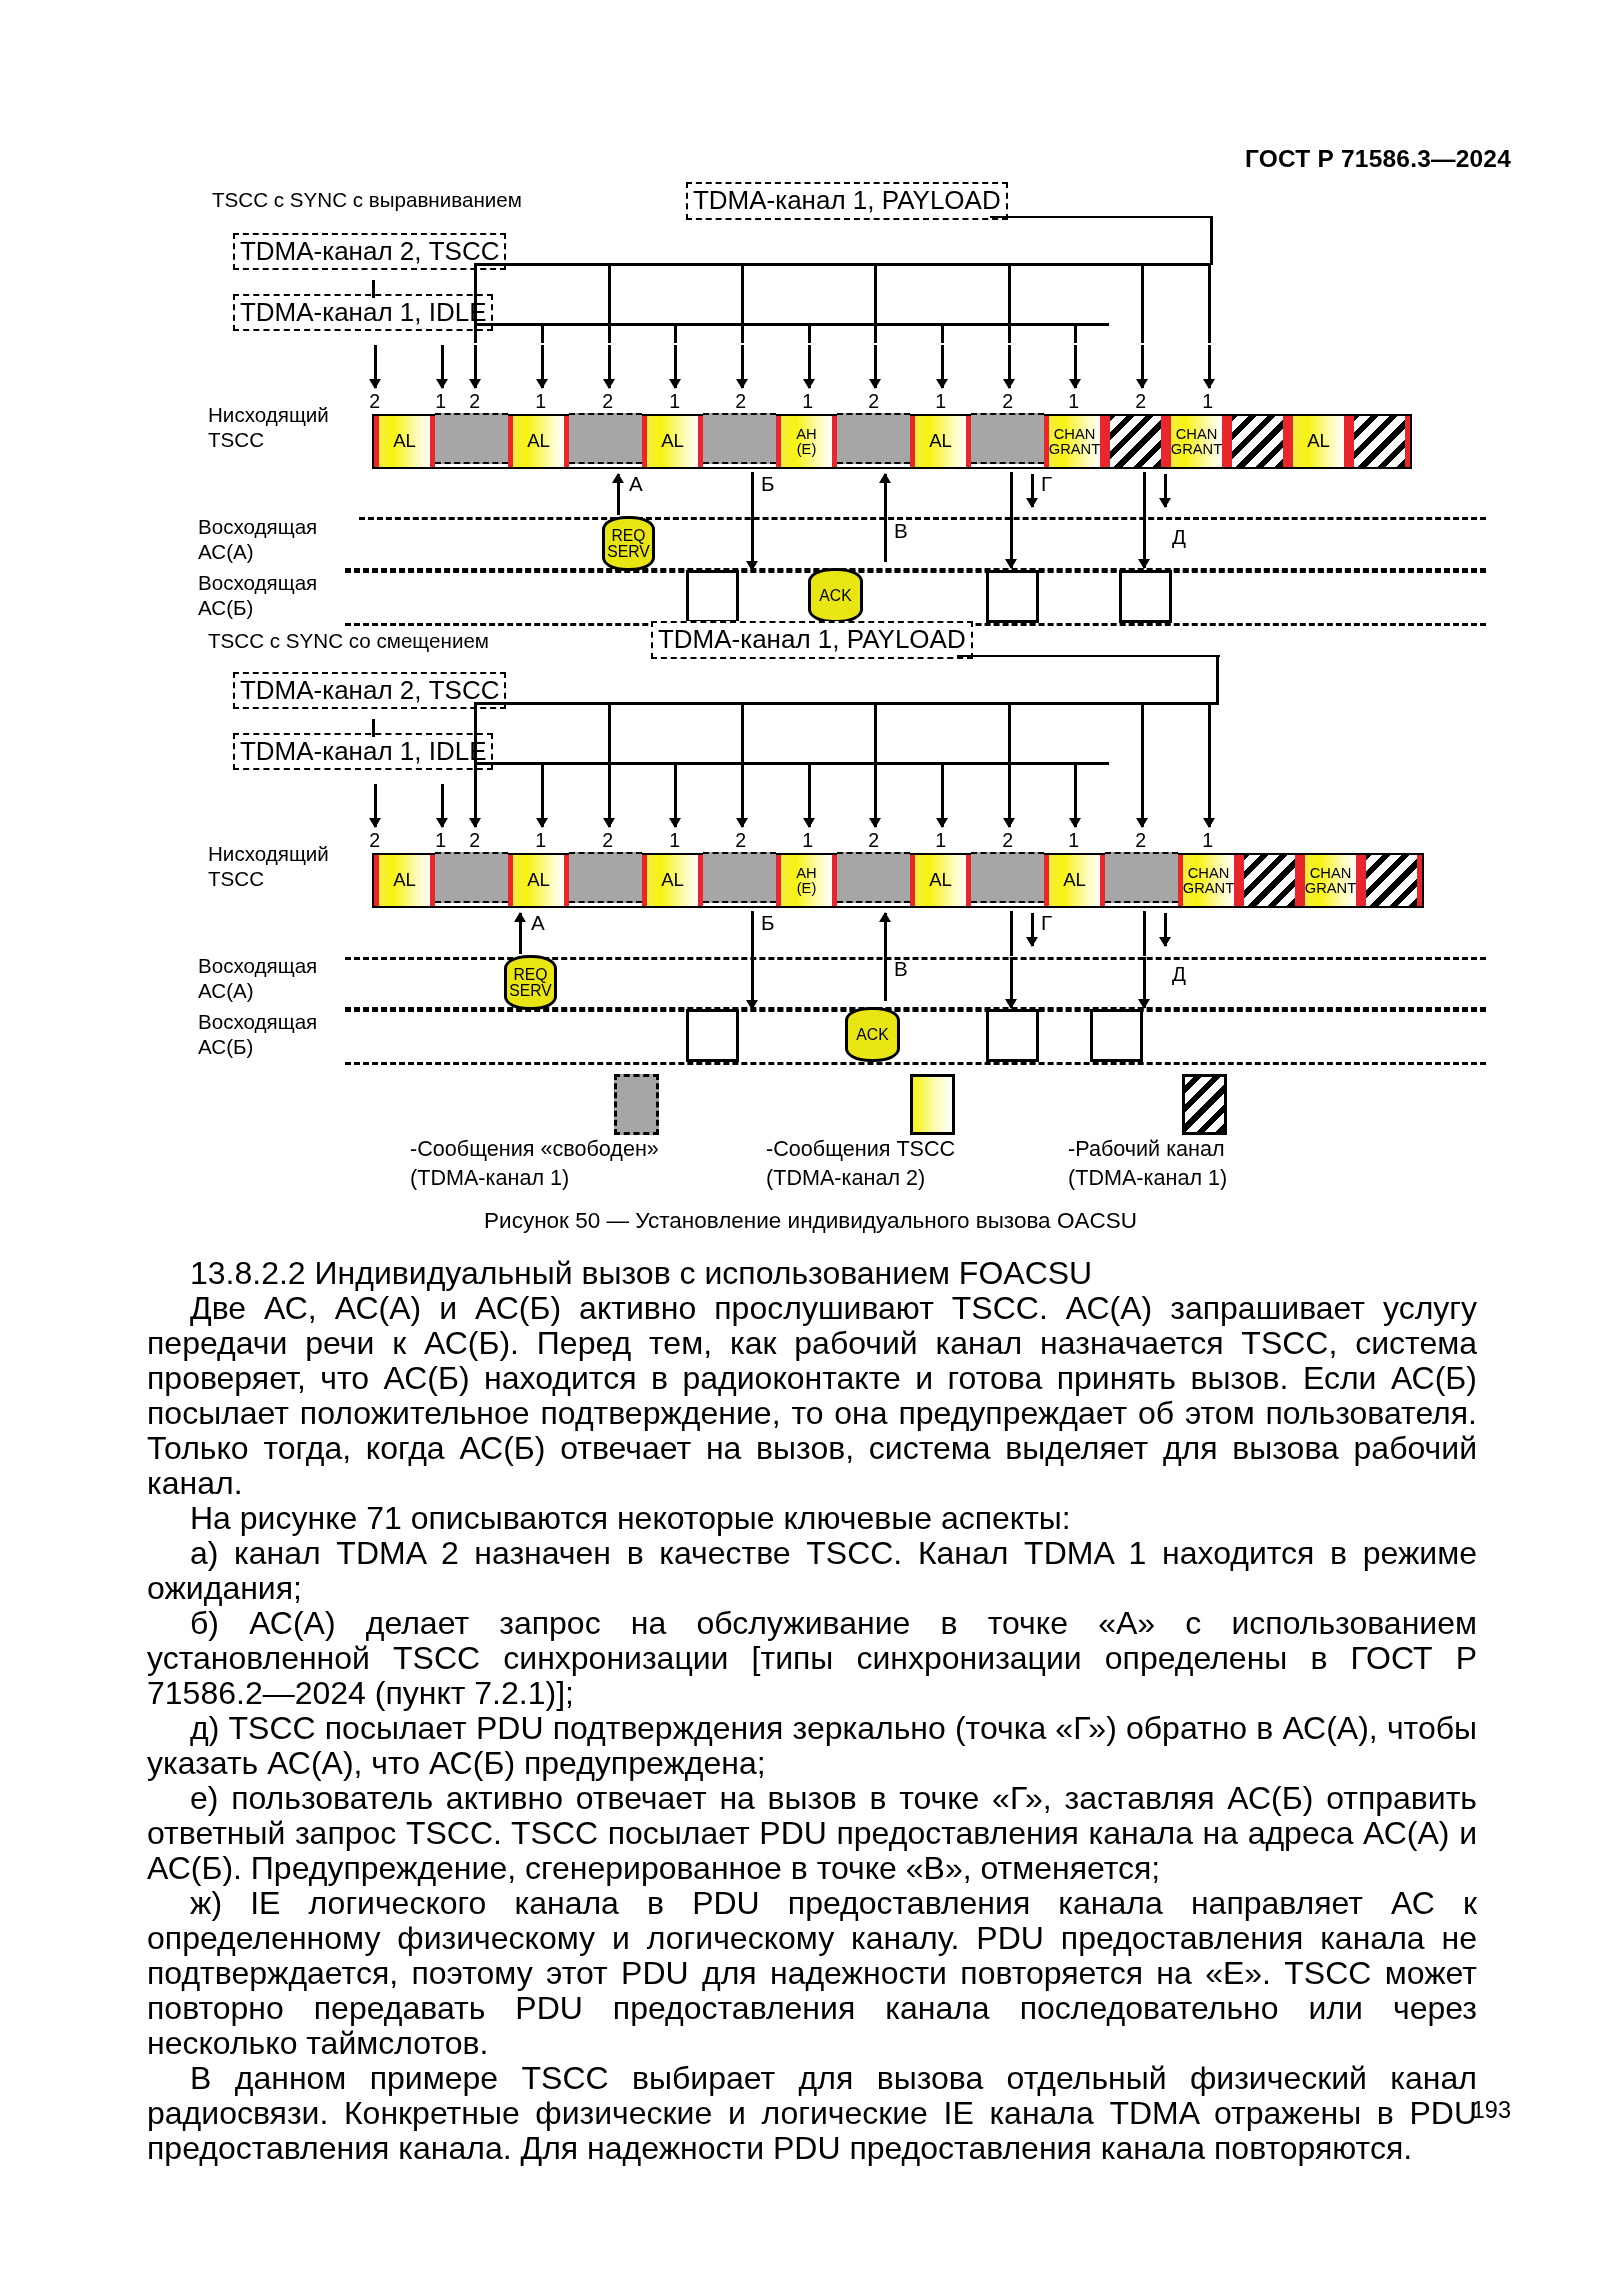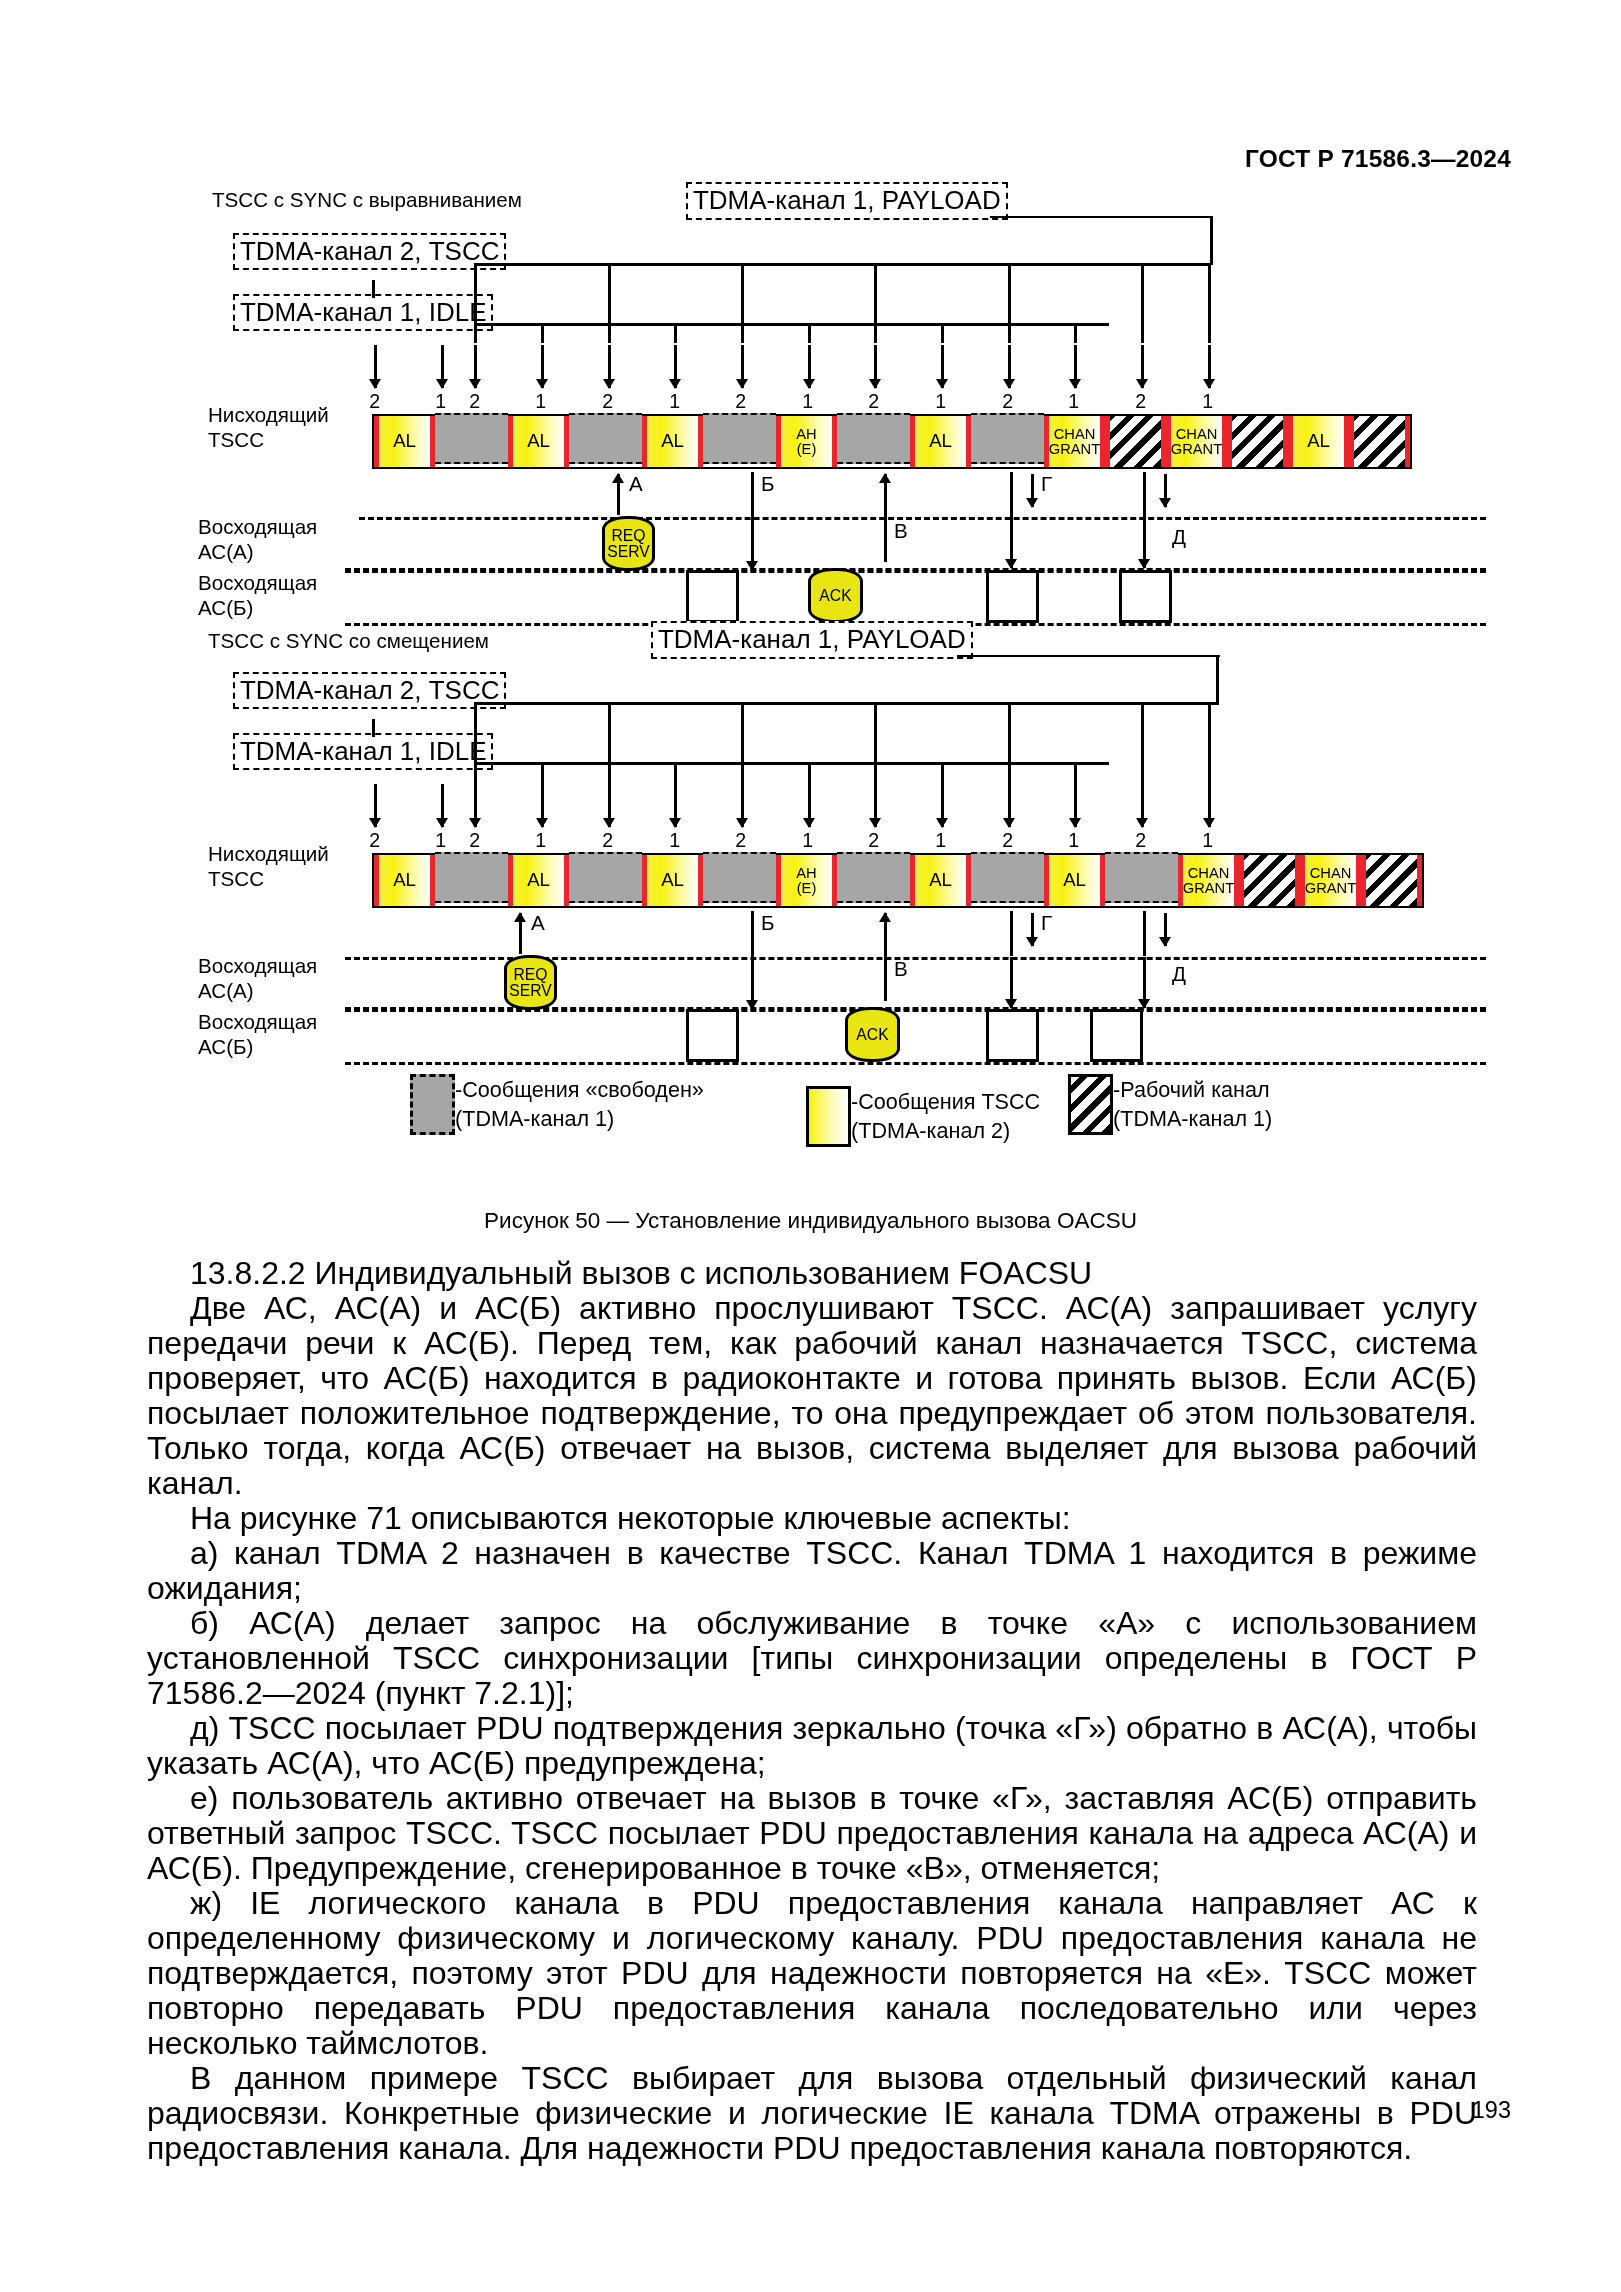--- a/index.html
+++ b/index.html
@@ -99,21 +99,21 @@
   .ubox { position:absolute; border:3.9px solid #000; background:#fff; }
   .ublob {
     position:absolute; background:#e9e512; border:3.9px solid #000;
     border-radius:46% / 24%;
     display:flex; align-items:center; justify-content:center;
     font-size:15.7px; line-height:0.98; text-align:center; font-weight:400;
   }
 
   
   .legend { position:absolute; left:0; top:1074px; width:1621px; height:118px; }
-  .leg-item { position:absolute; display:flex; align-items:center; }
+  .leg-item { position:absolute; display:flex; align-items:flex-end;flex-direction:column; }
   .leg-swatch { width:45px; height:61px; flex:none; }
   .sw-idle { background:#a6a6a6; border:3.9px dashed #000; }
   .sw-tscc { background:linear-gradient(90deg,#f7f20f 0%, #fdfbb0 55%, #ffffff 100%); border:3.9px solid #000; }
   .sw-work { background:repeating-linear-gradient(-45deg,#000 0 5.9px,#fff 5.9px 13.7px); border:3.9px solid #000; }
   .leg-text { font-size:21.6px; line-height:1.32; margin-left:0px; white-space:nowrap; }
 
   .fig-caption {
     position:absolute; left:0; top:1208px; width:1621px;
     text-align:center; font-size:22.5px;
   }
@@ -434,21 +434,21 @@
   </div>
 
   <div class="legend">
     <div class="leg-item" style="left:410px; top:0;">
       <div class="leg-swatch sw-idle"></div>
       <div class="leg-text">
         <span>-Сообщения «свободен»</span><br>
         <span>(TDMA-канал 1)</span>
       </div>
     </div>
-    <div class="leg-item" style="left:766px; top:12px;margin-left:40px;">
+    <div class="leg-item" style="left:766px; top:0;">
       <div class="leg-swatch sw-tscc"></div>
       <div class="leg-text">
         <span>-Сообщения TSCC</span><br>
         <span>(TDMA-канал 2)</span>
       </div>
     </div>
     <div class="leg-item" style="left:1068px; top:0;">
       <div class="leg-swatch sw-work"></div>
       <div class="leg-text">
         <span>-Рабочий канал</span><br>

